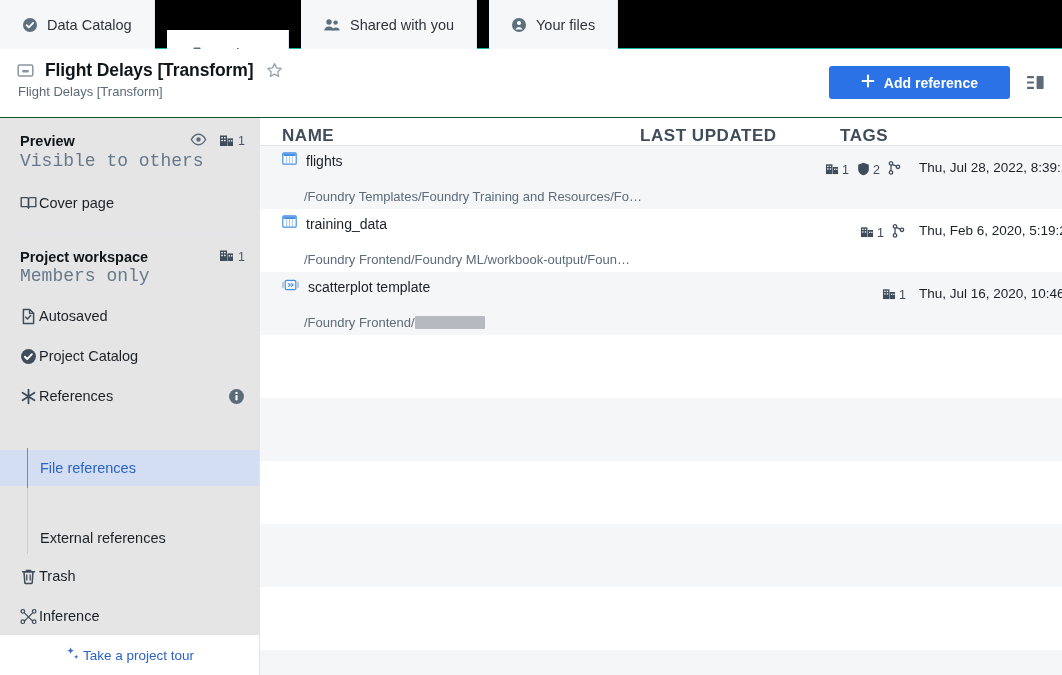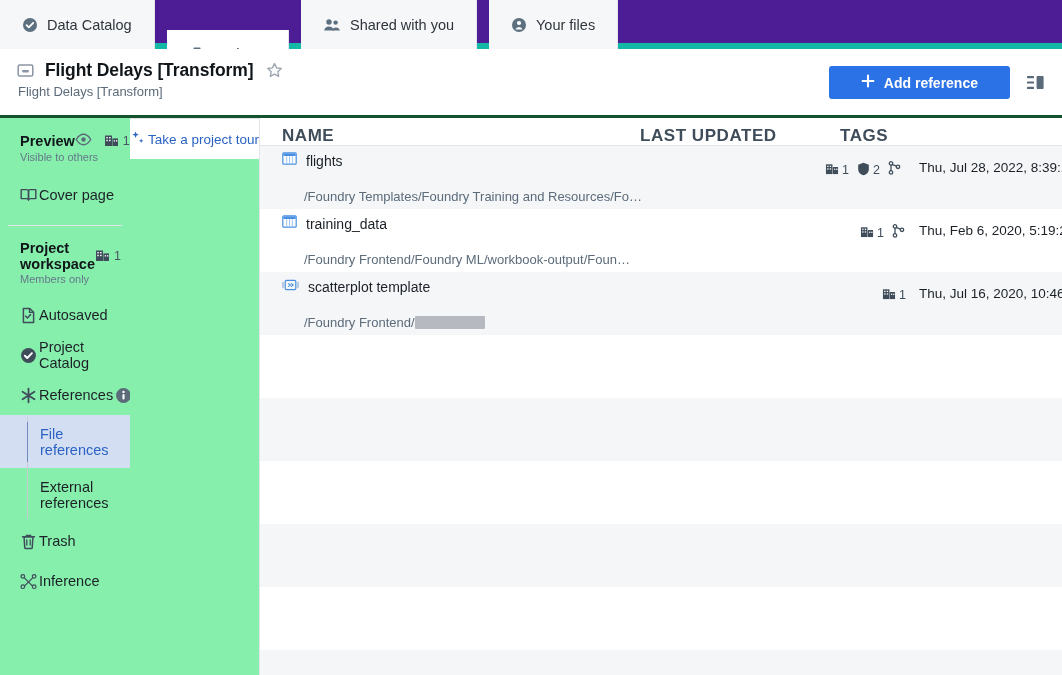--- a/index.html
+++ b/index.html
@@ -9,22 +9,22 @@
     overflow: hidden;
     background: #ffffff;
     font-family: "Liberation Sans", sans-serif;
     color: #1c2127;
   }
 
   
   .tabbar {
     display: flex;
     height: 49px;
-    background: #4c1d95;
-    border-bottom: 6px solid #14b8a6;
+    background: #000000;
+    border-bottom: 1px solid #14b8a6;
     gap: 12px;
   }
   .tab {
     display: flex;
     align-items: center;
     gap: 9px;
     padding: 0 22px;
     height: 49px;
     font-size: 14.5px;
     color: #2f343c;
@@ -38,21 +38,21 @@
     border-bottom: 1px solid #ffffff;
     margin-bottom: -1px;
     margin-top: 30px;
   }
   .tab .ticon { display: flex; align-items: center; color: #5c7080; }
 
   
   .proj-header {
     height: 69px;
     position: relative;
-    border-bottom: 3px solid #14532d;
+    border-bottom: 1px solid #14532d;
     background: #ffffff;
   }
   .proj-title-row {
     display: flex;
     align-items: center;
     gap: 10px;
     padding: 11px 0 0 16px;
   }
   .proj-icon { display: flex; align-items: center; color: #8a95a3; }
   .proj-title {
@@ -94,35 +94,35 @@
   .panel-toggle { display: flex; align-items: center; cursor: pointer; color: #5c6b7a; }
 
   
   .body-wrap { display: flex; height: 557px; }
 
   
   .sidebar {
     width: 260px;
     min-width: 260px;
     border-right: 1px solid #e1e4e8;
-    background: #86efac;
+    background: #e5e5e5;
     position: relative;
     display: flex;
-    flex-direction: row;
+    flex-direction: column;
   }
   .side-scroll { flex: 1; overflow: hidden; padding-top: 8px; }
   .sec-head {
     display: flex;
     align-items: center;
     padding: 6px 14px 0 20px;
   }
   .sec-title { font-size: 14.5px; font-weight: bold; color: #10161a; }
   .sec-meta { margin-left: auto; display: flex; align-items: center; gap: 12px; color: #5c6b7a; }
   .metacount { display: flex; align-items: center; gap: 4px; font-size: 12.5px; color: #4a5663; }
-  .sec-sub { padding: 1px 20px 0 20px; font-size: 11px; color: #66788a; }
+  .sec-sub { padding: 1px 20px 0 20px; font-size: 18px; color: #66788a; font-family: Liberation Mono, monospace; }
 
   .nav-item {
     display: flex;
     align-items: center;
     gap: 2px;
     height: 40px;
     padding: 0 14px 0 20px;
     font-size: 14.5px;
     color: #1c2127;
     cursor: pointer;
@@ -135,25 +135,26 @@
   .subnav-wrap { position: relative; }
   .subnav-wrap:before {
     content: "";
     position: absolute;
     left: 27px; top: 2px; bottom: 2px;
     width: 1px; background: #c8cdd4;
   }
   .subnav {
     display: flex;
     align-items: center;
-    height: 53px;
+    height: 36px;
     padding-left: 40px;
     font-size: 14.5px;
     color: #1c2127;
     cursor: pointer;
+    margin-top: 34px;
   }
   .subnav.sel {
     background: #d4def2;
     color: #2a63c4;
   }
   .subnav.sel:before {
     content: "";
     position: absolute;
     left: 27px;
     width: 1px; height: 40px;

